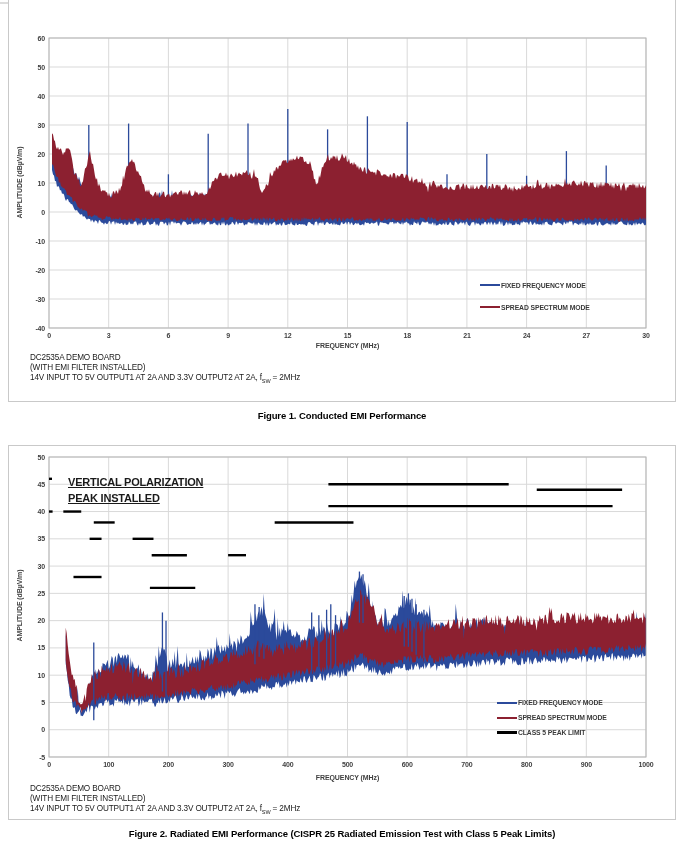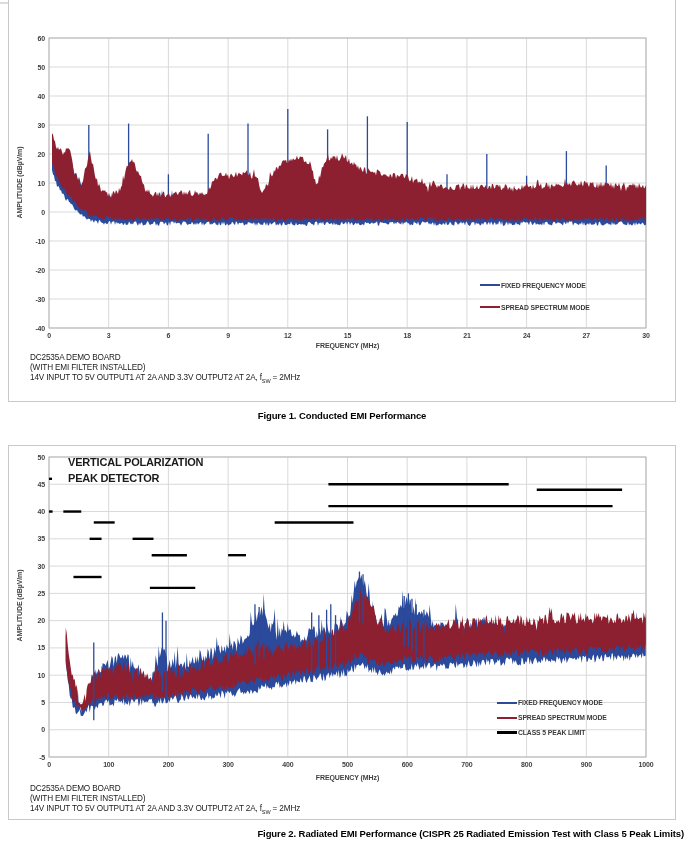--- a/index.html
+++ b/index.html
@@ -206,23 +206,23 @@
         <line x1="140.893" y1="141.9090909090909" x2="186.265" y2="141.9090909090909" stroke="#000000" stroke-width="2.4"></line>
         <line x1="142.684" y1="109.18181818181817" x2="177.90699999999998" y2="109.18181818181817" stroke="#000000" stroke-width="2.4"></line>
         <line x1="219.1" y1="109.18181818181817" x2="237.01" y2="109.18181818181817" stroke="#000000" stroke-width="2.4"></line>
         <line x1="265.666" y1="76.45454545454545" x2="344.46999999999997" y2="76.45454545454545" stroke="#000000" stroke-width="2.4"></line>
         <line x1="319.396" y1="38.272727272727266" x2="499.69" y2="38.272727272727266" stroke="#000000" stroke-width="2.4"></line>
         <line x1="319.396" y1="60.090909090909086" x2="603.568" y2="60.090909090909086" stroke="#000000" stroke-width="2.4"></line>
         <line x1="527.749" y1="43.72727272727273" x2="613.12" y2="43.72727272727273" stroke="#000000" stroke-width="2.4"></line>
       </g>
     </svg>
 
-  <div class="chart-annotation" style="left:59px;top:8px;">
+  <div class="chart-annotation" style="left:59px;top:28px;text-decoration:underline;">
     <div>VERTICAL POLARIZATION</div>
-    <div>PEAK DETECTOR</div>
+    <div>PEAK INSTALLED</div>
   </div>
 
   <div class="axis-title y-axis-title" style="left:-30px;top:156px;width:80px;text-align:center;">AMPLITUDE (dBµV/m)</div>
   <div class="axis-title" style="left:240px;top:328px;width:197px;text-align:center;">FREQUENCY (MHz)</div>
 
   <div class="legend" style="left:488px;top:249px;">
     <div class="legend-row">
       <div class="legend-swatch" style="background: rgb(43, 74, 155);"></div>
       <div class="legend-label">FIXED FREQUENCY MODE</div>
     </div>
@@ -236,13 +236,13 @@
     </div>
   </div>
 
   <div class="notes" style="left:21px;top:338px;">
     <div>DC2535A DEMO BOARD</div>
     <div>(WITH EMI FILTER INSTALLED)</div>
     <div><span>14V INPUT TO 5V OUTPUT1 AT 2A AND 3.3V OUTPUT2 AT 2A, f</span><sub>SW</sub><span> = 2MHz</span></div>
   </div>
 </div>
 
-<div class="caption" style="top:828px;text-align:right;">Figure 2. Radiated EMI Performance (CISPR 25 Radiated Emission Test with Class 5 Peak Limits)</div>
+<div class="caption" style="top:828px;">Figure 2. Radiated EMI Performance (CISPR 25 Radiated Emission Test with Class 5 Peak Limits)</div>
 
 </body></html>

